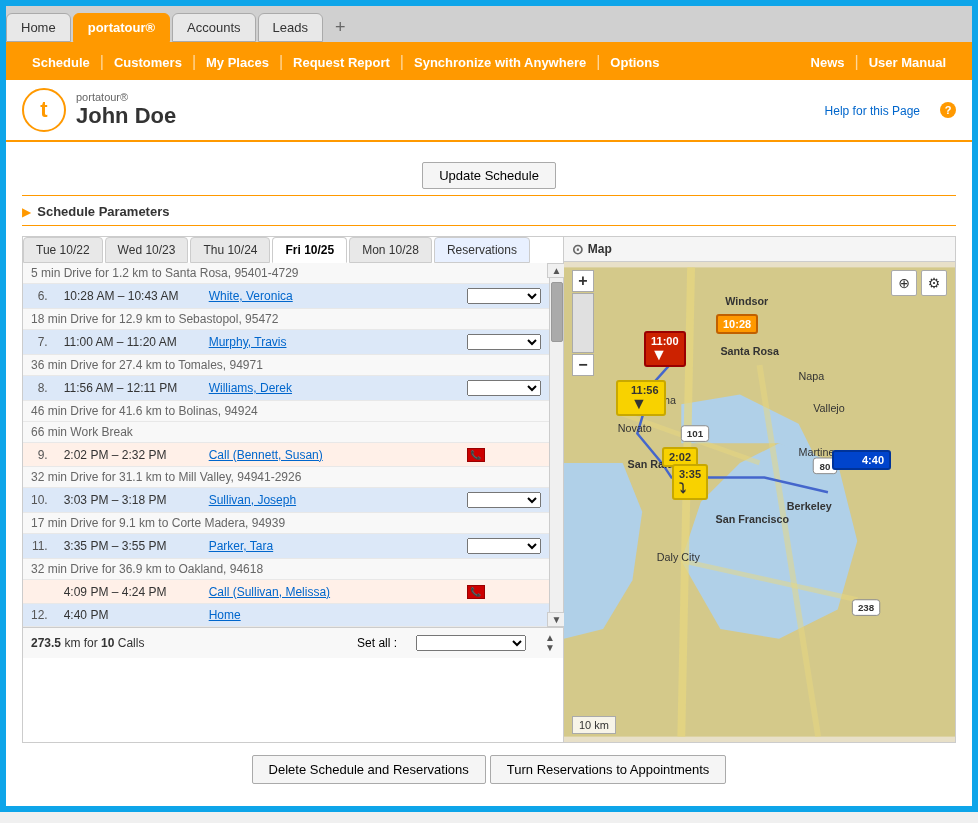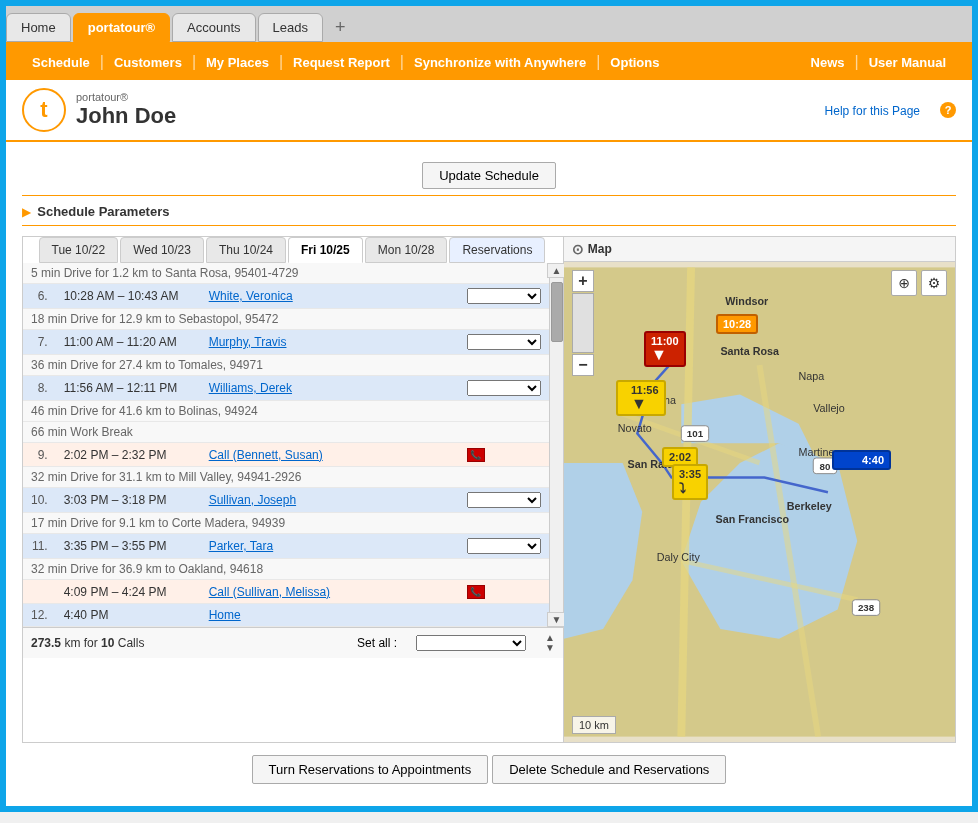--- a/index.html
+++ b/index.html
@@ -140,21 +140,20 @@
       gap: 0;
       margin-top: 10px;
     }
 
     
     .day-tabs {
       display: flex;
       align-items: center;
       gap: 0;
       margin-bottom: 0;
-      justify-content: center;
     }
     .day-tab {
       padding: 5px 12px;
       border: 1px solid #ccc;
       background: #e8e8e8;
       cursor: pointer;
       font-size: 12px;
       color: #333;
       border-radius: 4px 4px 0 0;
       margin-right: 2px;
@@ -645,17 +644,17 @@
             <div class="map-ctrl-btn">⊕</div>
             <div class="map-ctrl-btn">⚙</div>
           </div>
 
           <div class="map-scale">10 km</div>
         </div>
       </div>
     </div>
 
     <div class="bottom-buttons">
+      <button class="btn-bottom">Delete Schedule and Reservations</button>
       <button class="btn-bottom">Turn Reservations to Appointments</button>
-      <button class="btn-bottom">Delete Schedule and Reservations</button>
     </div>
   </div>
 </div>
 
 </body></html>

